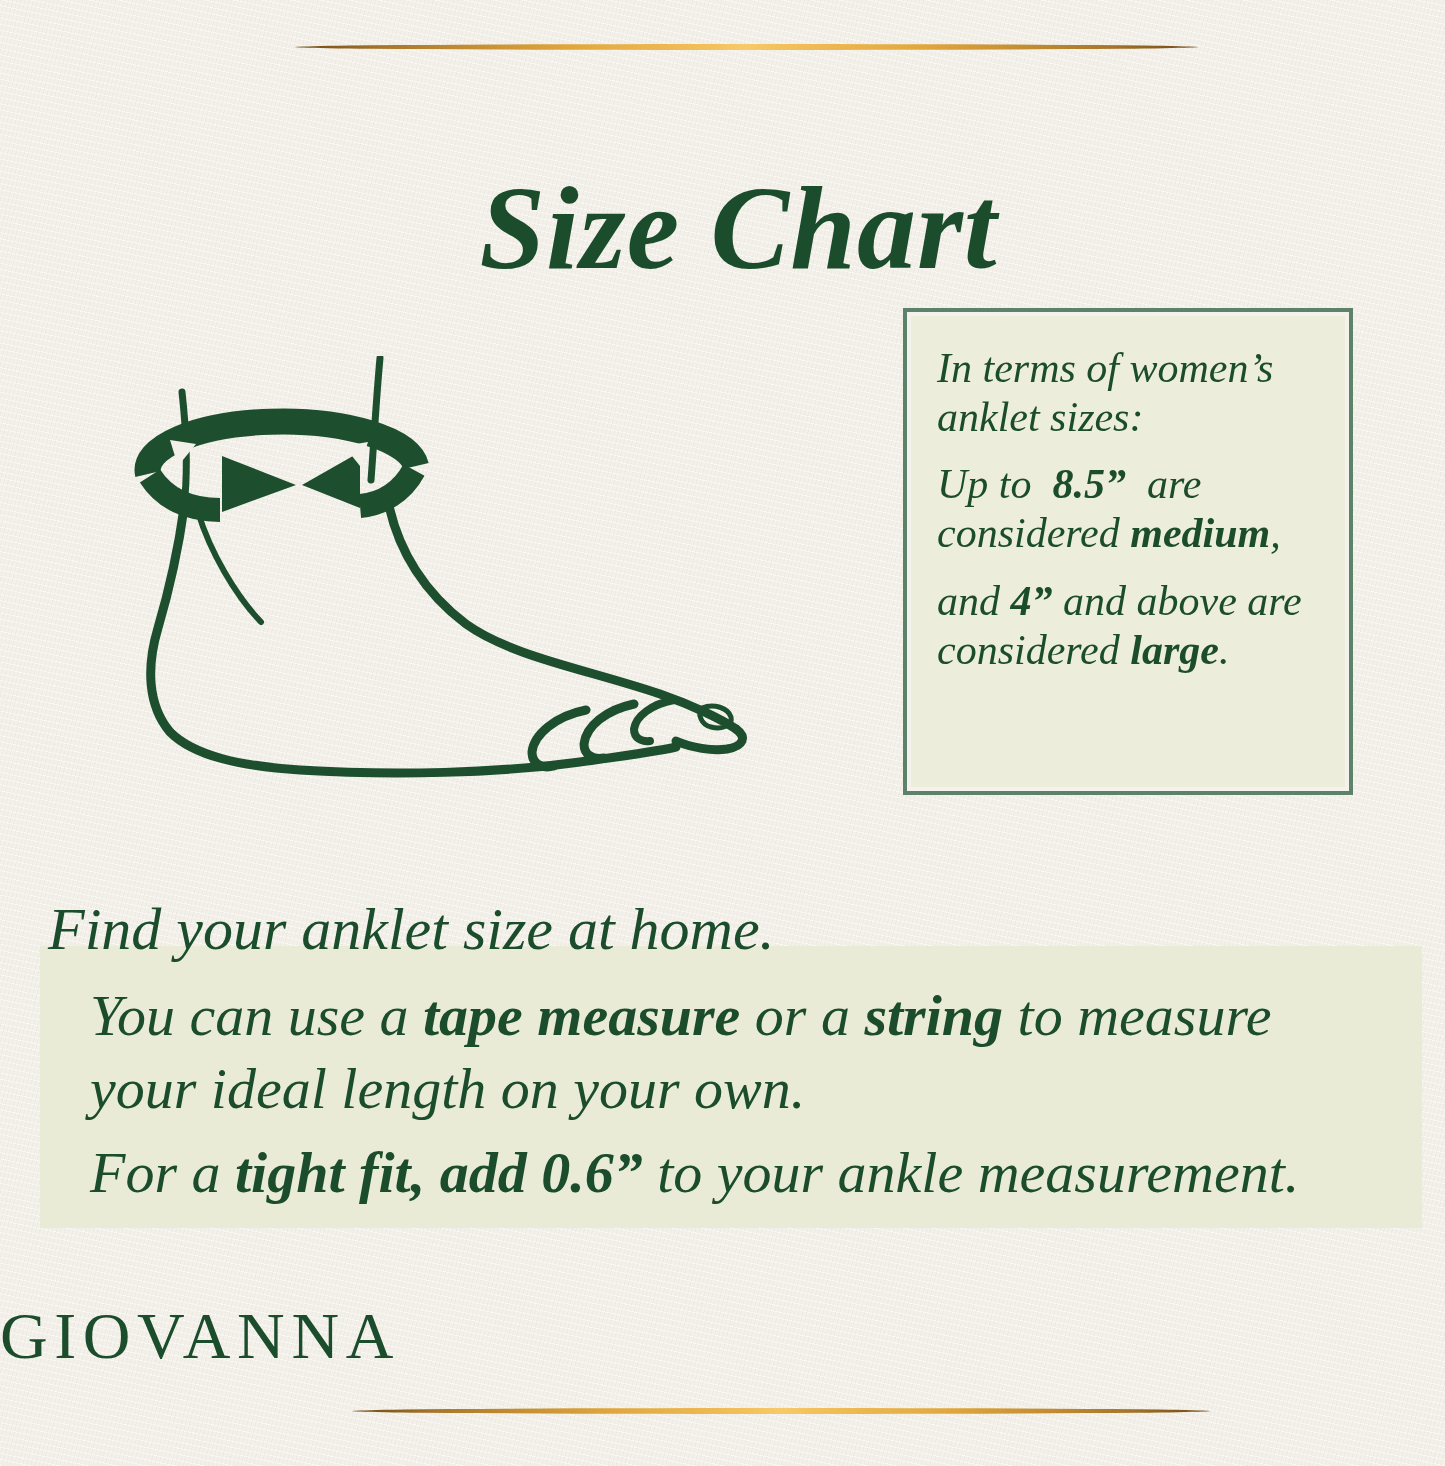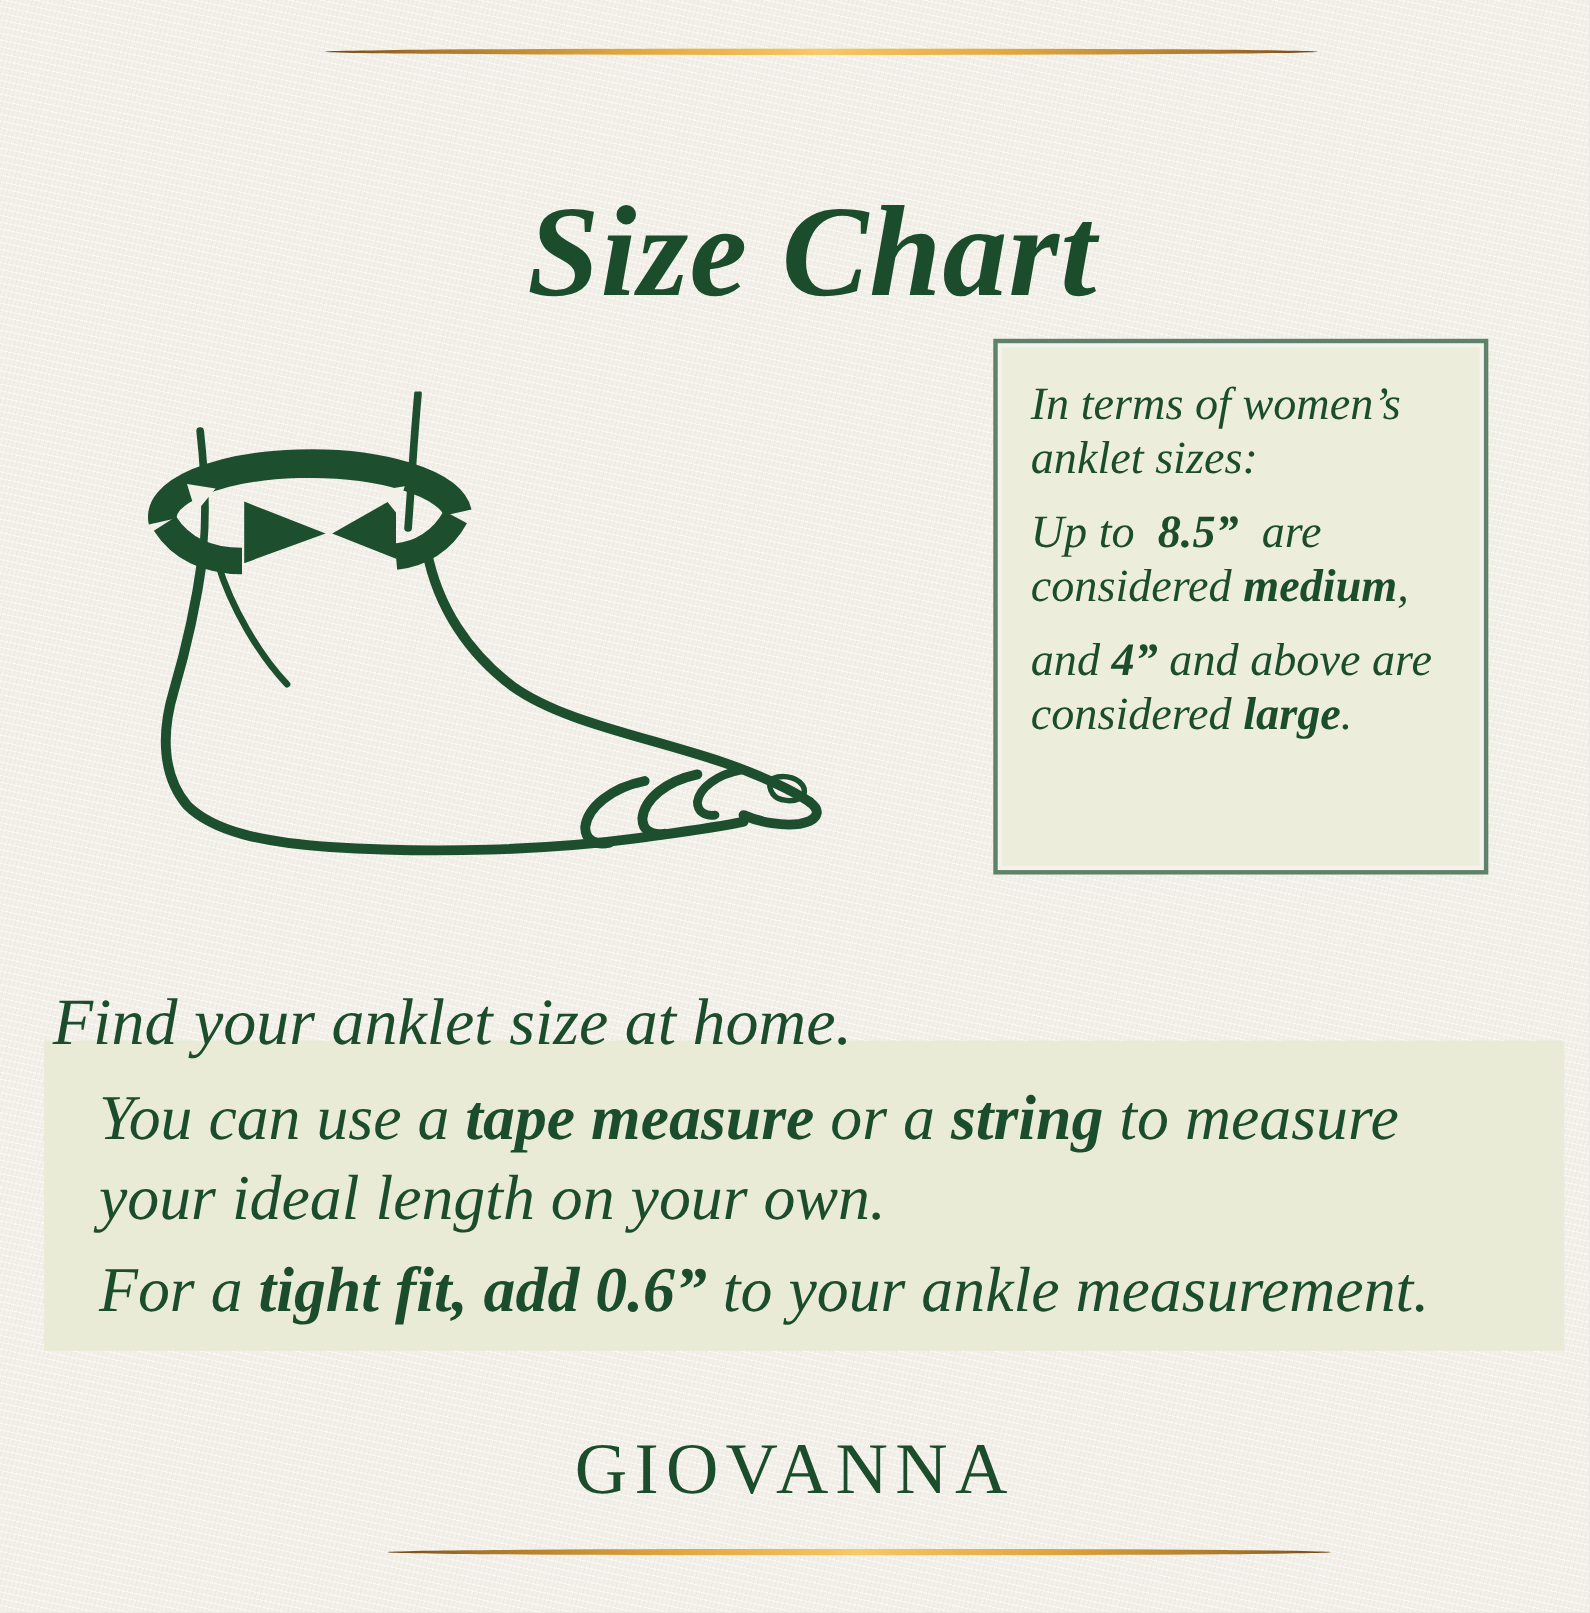--- a/index.html
+++ b/index.html
@@ -57,21 +57,20 @@
     padding:34px 40px 0 50px;
     z-index:1;
   }
   .band p{
     margin:0 0 12px 0;
     font-style:italic;font-size:58px;line-height:1.25;
     white-space:pre-wrap;
   }
   .brand{
     position:absolute;top:1298px;left:0;width:100%;
-    text-align:center;
     font-size:66px;letter-spacing:.1em;
     font-style:normal;
   }
 </style>
 </head>
 <body>
 
 <div class="canvas">
 
   <div class="rule rule-top"></div>

